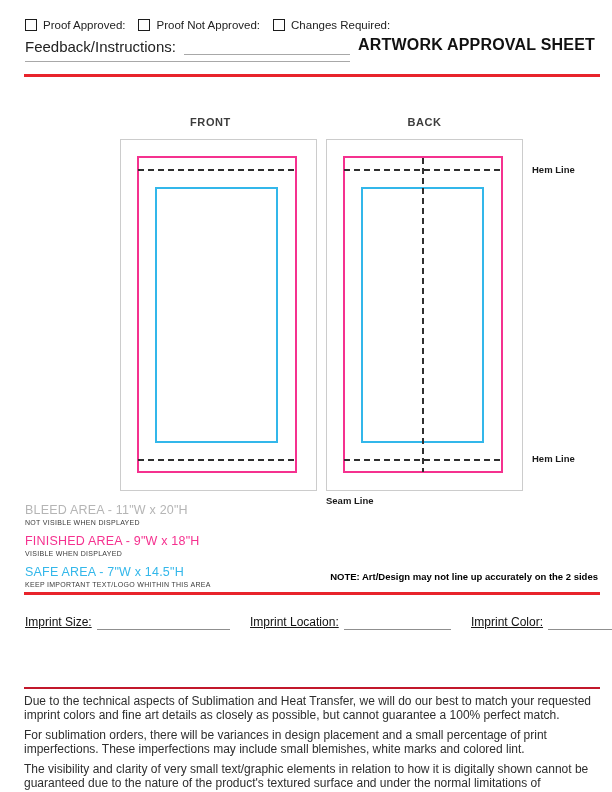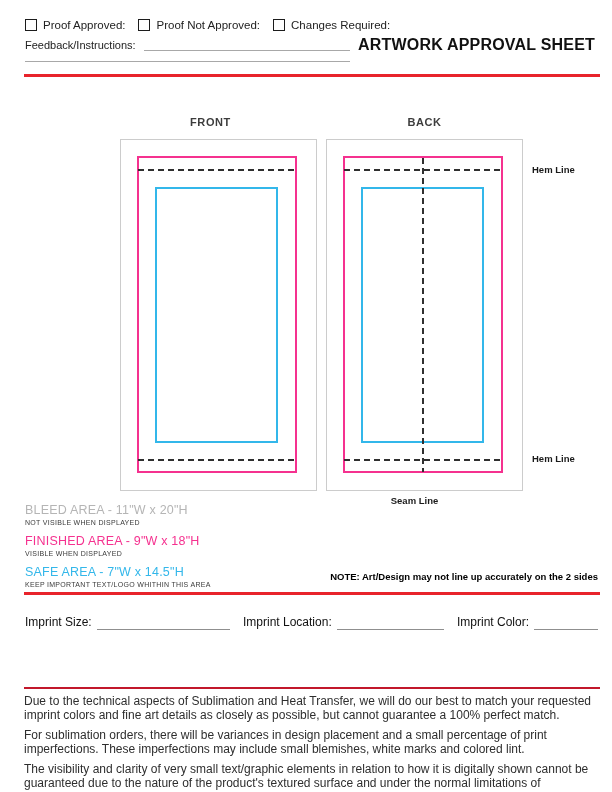--- a/index.html
+++ b/index.html
@@ -4,21 +4,21 @@
 <style>
   html,body{margin:0;padding:0;background:#ffffff;}
   .page{
     position:relative;width:612px;height:792px;background:#fff;overflow:hidden;
     font-family:"Liberation Sans","DejaVu Sans",sans-serif;color:#1a1a1a;
   }
   
   .cb-row{position:absolute;left:25px;top:19px;display:flex;align-items:center;gap:13px;}
   .cb-item{display:flex;align-items:center;font-size:11.5px;color:#222;white-space:nowrap;}
   .cb-box{width:10px;height:10px;border:1.6px solid #1c1c1c;background:#fff;margin-right:6px;flex:0 0 auto;}
-  .feedback-row{position:absolute;left:25px;top:38px;width:325px;display:flex;align-items:flex-end;font-size:11px;color:#222;text-align:right;}
+  .feedback-row{position:absolute;left:25px;top:38px;width:325px;display:flex;align-items:flex-end;font-size:15px;color:#222;text-align:right;}
   .write-line{flex:1;border-bottom:1px solid #a8a8a8;height:12px;margin-left:8px;}
   .feedback-line2{position:absolute;left:25px;top:49px;width:325px;height:12px;border-bottom:1px solid #a8a8a8;}
   .title{position:absolute;right:17px;top:36px;margin:0;font-size:16px;font-weight:bold;letter-spacing:.2px;color:#111;white-space:nowrap;}
   .rule{position:absolute;left:24px;width:576px;height:2.5px;background:var(--red);}
   .rule1{top:74px;}
   .rule2{top:592px;}
   
   .panel-label{position:absolute;width:197px;text-align:center;font-size:11px;font-weight:600;letter-spacing:.6px;color:#3d3d3d;top:116px;}
   .front-label{left:112px;} .back-label{left:326px;}
   .bleed-box{position:absolute;top:139px;width:197px;height:352px;border:1px solid var(--gray-box);box-sizing:border-box;background:#fff;}
@@ -28,31 +28,31 @@
   .safe-box{position:absolute;top:187px;width:123px;height:256px;border:2px solid var(--cyan);box-sizing:border-box;}
   .front-safe{left:155px;} .back-safe{left:361px;}
   .hem-dash{position:absolute;width:158px;height:2px;
     background:repeating-linear-gradient(90deg,var(--dash) 0 6px,transparent 6px 10px);}
   .hem-top{top:169px;} .hem-bottom{top:459px;}
   .front-hem{left:138px;} .back-hem{left:344px;}
   .seam-dash{position:absolute;left:422px;top:158px;width:2px;height:314px;
     background:repeating-linear-gradient(180deg,var(--dash) 0 6px,transparent 6px 10px);}
   .side-note{position:absolute;left:532px;font-size:9.5px;font-weight:bold;color:#1a1a1a;white-space:nowrap;}
   .hem-note-top{top:164px;} .hem-note-bottom{top:453px;}
-  .seam-note{position:absolute;left:316px;top:495px;width:197px;text-align:center;font-size:9.5px;font-weight:bold;color:#1a1a1a;}
+  .seam-note{position:absolute;left:326px;top:495px;width:197px;font-size:9.5px;font-weight:bold;color:#1a1a1a;}
   
   .legend{position:absolute;left:25px;top:504px;}
   .legend-item{margin-bottom:8px;}
   .legend-title{font-size:12.5px;line-height:13px;letter-spacing:.2px;}
   .legend-sub{font-size:7px;line-height:9px;letter-spacing:.3px;color:#3a3a3a;margin-top:1px;}
   .lg-gray{color:var(--legend-gray);} .lg-pink{color:var(--pink);} .lg-cyan{color:var(--cyan);}
   .note{position:absolute;right:14px;top:571px;font-size:9.5px;font-weight:bold;color:#000;white-space:nowrap;}
   
   .form{position:absolute;left:25px;top:606px;width:573px;}
-  .form-row{display:grid;grid-template-columns:205px 201px 141px;column-gap:13px;}
+  .form-row{display:grid;grid-template-columns:205px 201px 141px;column-gap:20px;text-decoration:underline;}
   .form-row + .form-row{margin-top:13px;}
   .field{display:flex;align-items:flex-end;height:24px;}
   .field-label{font-size:12px;color:#111;white-space:nowrap;margin-right:5px;padding-bottom:1px;}
   .fill{position:relative;flex:1;border-bottom:1.2px solid #8f8f8f;height:14px;}
   .fill-value{position:absolute;left:24px;bottom:3px;font-size:11.5px;color:#111;white-space:nowrap;}
   
   .disclaimer{position:absolute;left:24px;top:687px;width:576px;border-top:2.5px solid var(--dark-red);padding-top:5px;}
   .disclaimer p{margin:0 0 6px 0;font-size:12px;line-height:14px;color:#2e2e2e;}
 </style>
 </head>

